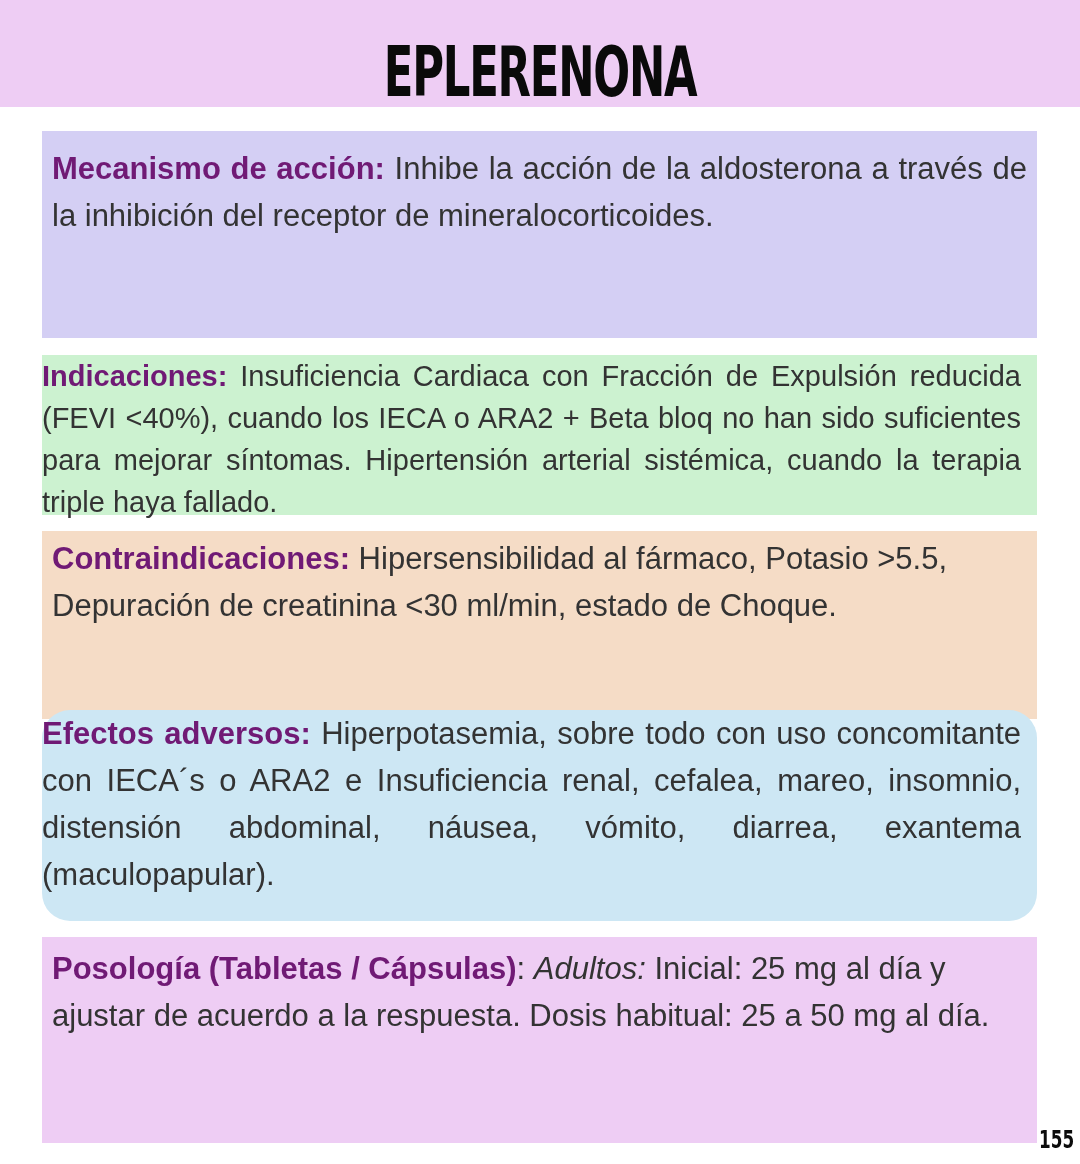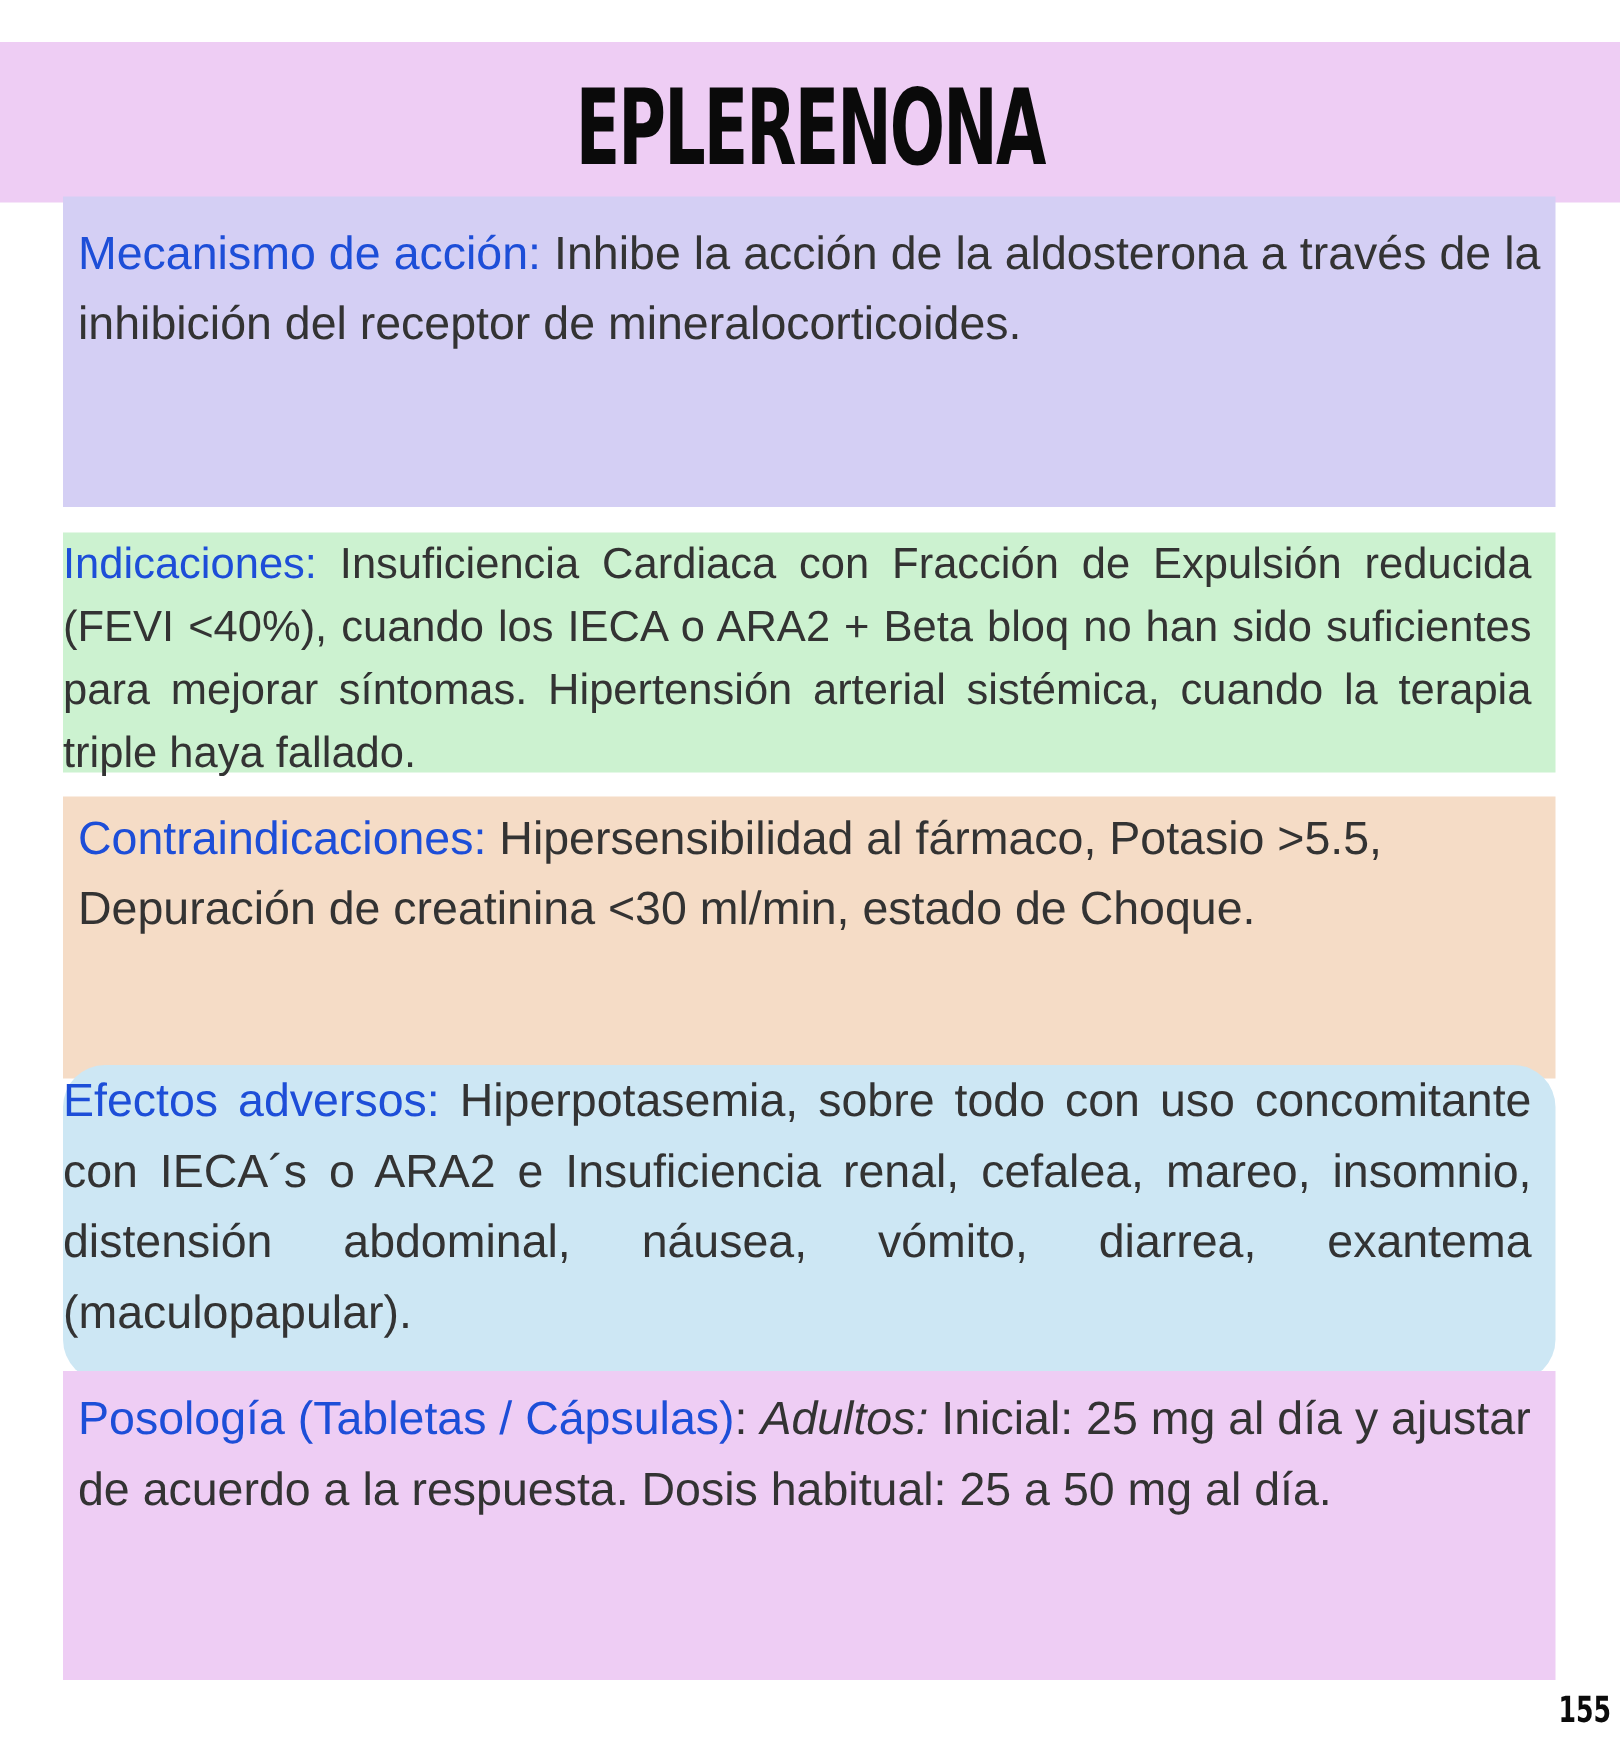--- a/index.html
+++ b/index.html
@@ -5,45 +5,45 @@
   html, body { margin: 0; padding: 0; }
   body {
     width: 1080px; height: 1164px; position: relative; overflow: hidden;
     background: #ffffff;
     font-family: "Liberation Sans", "DejaVu Sans", sans-serif;
     color: #2a2a2a;
   }
   .title-band {
     position: absolute; left: 0; top: 0; width: 1080px; height: 107px;
     background: #eecdf4;
-    display: flex; align-items: center; justify-content: center; margin-top: 28px;
+    display: flex; align-items: flex-end; justify-content: center;
   }
   .title {
     font-family: "DejaVu Sans", sans-serif;
     font-weight: bold;
     font-size: 70px;
     color: #0a0a0a;
     letter-spacing: -2px;
     transform: scaleX(0.62);
     transform-origin: center;
     line-height: 1;
     margin-top: 6px;
   }
   .box {
     position: absolute; left: 42px; width: 995px; box-sizing: border-box;
     font-size: 31px; line-height: 47px; text-align: justify;
     color: #333;
   }
-  .box .label { font-weight: normal; color: #1d4ed8; }
+  .box .label { font-weight: bold; color: #701a75; }
   .box .italic { font-style: italic; }
   .b1 { top: 131px; height: 207px; background: #d4cff4; padding: 14px 10px 0 10px; line-height: 47px; }
   .b2 { top: 355px; height: 160px; background: #ccf2d0; padding: 0 16px 0 0; font-size: 29px; line-height: 42px; }
   .b3 { top: 531px; height: 188px; background: #f5dcc6; padding: 4px 10px 0 10px; text-align: left; }
   .b4 { top: 710px; height: 211px; background: #cde7f4; padding: 0 16px 0 0; line-height: 47px; border-radius: 28px; }
-  .b5 { top: 914px; height: 206px; background: #eecdf4; padding: 8px 10px 0 10px; text-align: left; line-height: 47px; }
+  .b5 { top: 937px; height: 206px; background: #eecdf4; padding: 8px 10px 0 10px; text-align: left; line-height: 47px; }
   .page-num {
     position: absolute; right: 6px; top: 1126px;
     font-family: "DejaVu Sans", sans-serif; font-weight: bold;
     font-size: 24px; color: #0b0b0b;
     transform: scaleX(0.7); transform-origin: right;
   }
 </style>
 </head>
 <body>
 

